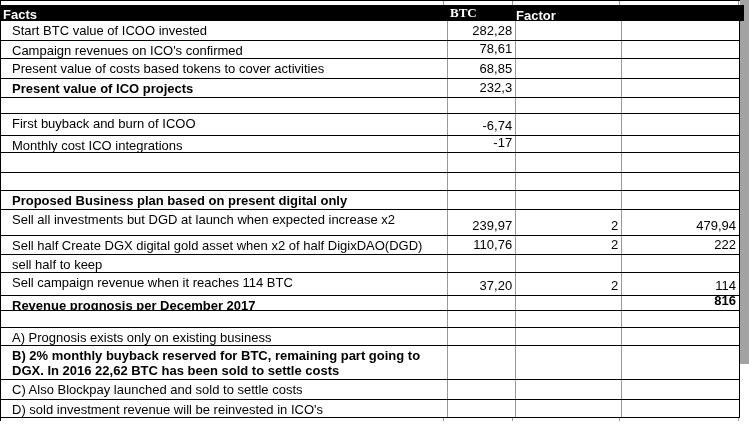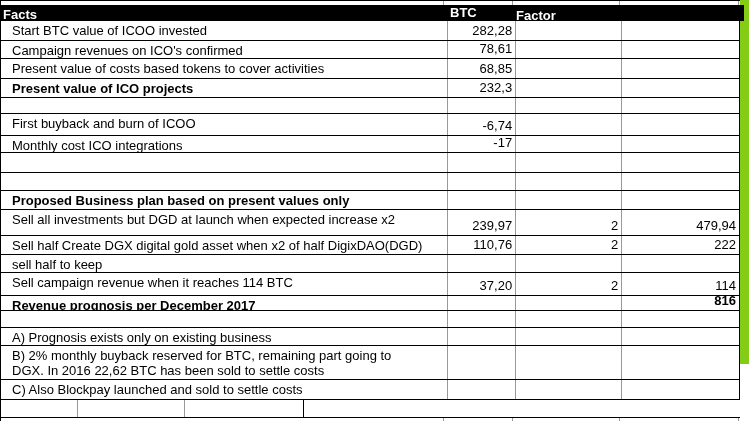--- a/index.html
+++ b/index.html
@@ -3,21 +3,21 @@
 <meta charset="utf-8">
 <style>
   * { margin: 0; padding: 0; box-sizing: border-box; }
   html, body { background: #ffffff; }
   body {
     width: 749px; height: 438px;
     font-family: "Liberation Sans", "DejaVu Sans", sans-serif;
     color: #000;
     overflow: hidden;
   }
-  .sheet { width: 749px; height: 364px; background: #84cc16; position: relative; }
+  .sheet { width: 749px; height: 364px; background: #a3a3a3; position: relative; }
 
   
   .c-facts  { width: 443px; border-right: 1px solid #999; }
   .c-btc    { width: 69px;  border-right: 1px solid #999; }
   .c-factor { width: 107px; border-right: 1px solid #999; }
   .c-total  { width: 119px; border-right: 1px solid #000; }
 
   
   .top-strip {
     display: flex; width: 740px; height: 5px;
@@ -28,21 +28,21 @@
   .top-strip .c-total { border-right: 1px solid #999; }
 
   
   .header-row {
     display: flex; width: 744px; height: 16px;
     background: #000; color: #fff;
     font-weight: bold; font-size: 13px; line-height: 13px;
   }
   .header-row .cell { border-right: 1px solid transparent; overflow: hidden; white-space: nowrap; }
   .hc-facts  { padding: 1px 0 0 8px; }
-  .hc-btc    { padding: 1px 0 0 7px; }
+  .hc-btc    { padding: 1px 0 0 7px; font-family: Liberation Serif, serif; }
   .hc-factor { padding: 4px 0 0 4px; }
   .hc-total  { padding: 20px 0 0 5px; margin-top: 36px; }
 
   
   .row {
     display: flex; width: 740px;
     border-left: 1px solid #000;
     border-bottom: 1px solid #000;
     background: #fff;
     padding-left: 8px;
@@ -137,21 +137,21 @@
     <div class="cell c-factor num"></div>
     <div class="cell c-total num"></div>
   </div>
       <div class="row" style="height: 18px;">
     <div class="cell c-facts"></div>
     <div class="cell c-btc num"></div>
     <div class="cell c-factor num"></div>
     <div class="cell c-total num"></div>
   </div>
       <div class="row bold" style="height: 19px;">
-    <div class="cell c-facts">Proposed Business plan based on present values only</div>
+    <div class="cell c-facts">Proposed Business plan based on present digital only</div>
     <div class="cell c-btc num"></div>
     <div class="cell c-factor num"></div>
     <div class="cell c-total num"></div>
   </div>
       <div class="row" style="height: 26px;">
     <div class="cell c-facts">Sell all investments but DGD at launch when expected increase x2</div>
     <div class="cell c-btc num">239,97</div>
     <div class="cell c-factor num">2</div>
     <div class="cell c-total num">479,94</div>
   </div>
@@ -184,34 +184,35 @@
     <div class="cell c-btc num"></div>
     <div class="cell c-factor num"></div>
     <div class="cell c-total num"></div>
   </div>
       <div class="row" style="height: 18px;">
     <div class="cell c-facts">A) Prognosis exists only on existing business</div>
     <div class="cell c-btc num"></div>
     <div class="cell c-factor num"></div>
     <div class="cell c-total num"></div>
   </div>
-      <div class="row" style="height: 34px;">
+      <div class="row" style="height: 34px; font-weight: bold;">
     <div class="cell c-facts">B) 2% monthly buyback reserved for BTC, remaining part going to
 DGX. In 2016 22,62 BTC has been sold to settle costs</div>
     <div class="cell c-btc num"></div>
     <div class="cell c-factor num"></div>
     <div class="cell c-total num"></div>
   </div>
       <div class="row" style="height: 20px;">
     <div class="cell c-facts">C) Also Blockpay launched and sold to settle costs</div>
     <div class="cell c-btc num"></div>
     <div class="cell c-factor num"></div>
     <div class="cell c-total num"></div>
   </div>
       <div class="row" style="height: 18px;">
+    <div class="cell c-facts">D) sold investment revenue will be reinvested in ICO's</div>
     <div class="cell c-btc num"></div>
     <div class="cell c-factor num"></div>
     <div class="cell c-total num"></div>
   </div>
     </div>
 
   <div class="bottom-strip">
     <div class="c-facts"></div>
     <div class="c-btc"></div>
     <div class="c-factor"></div>

